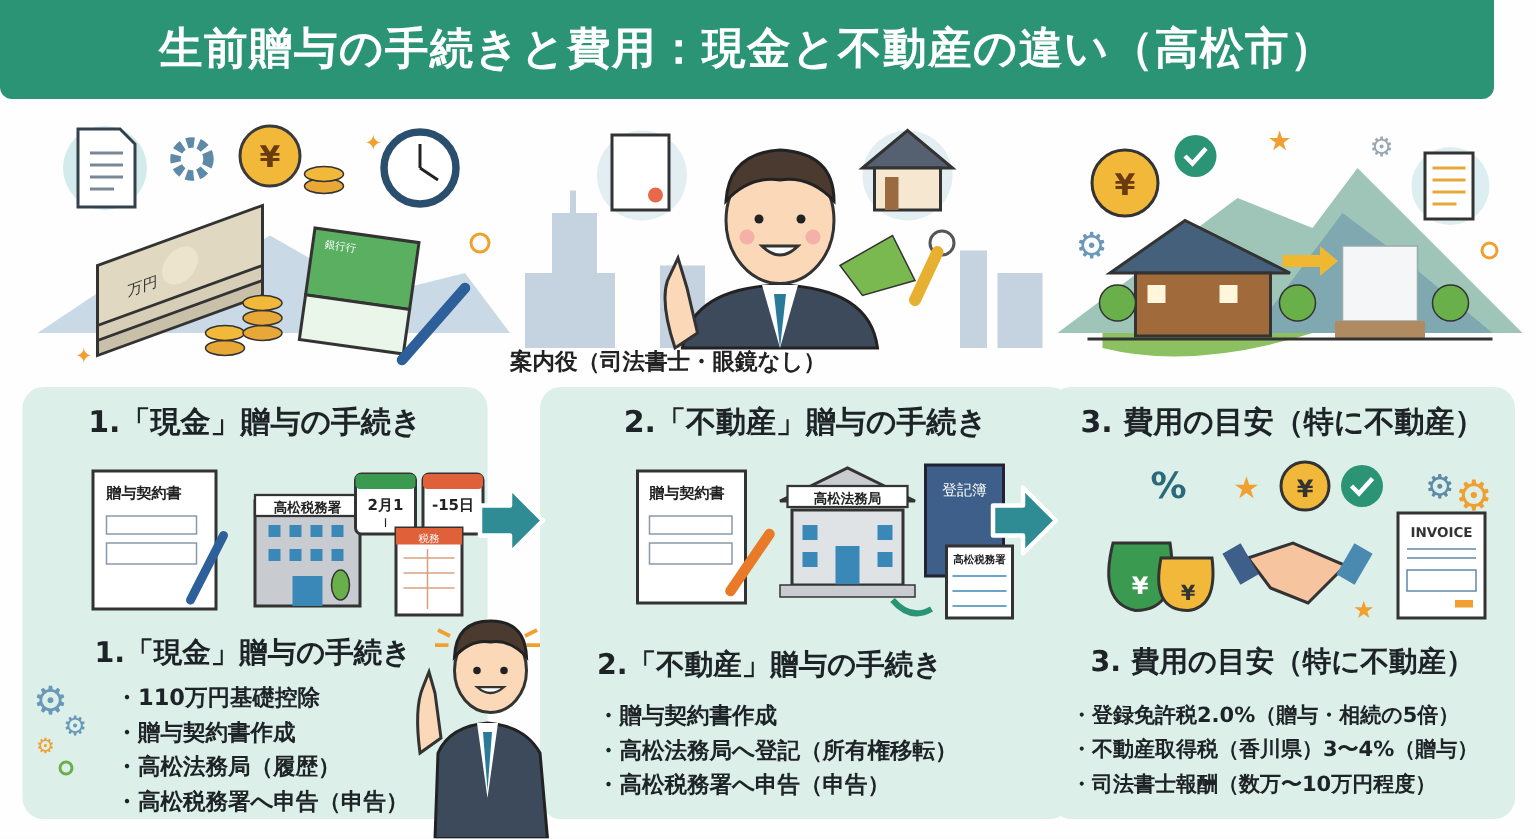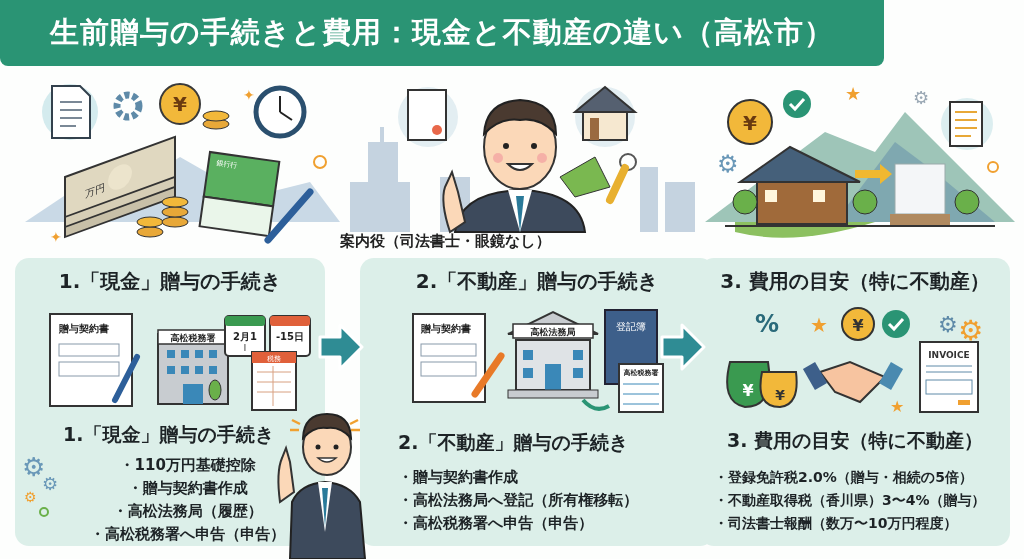--- a/index.html
+++ b/index.html
@@ -1,19 +1,19 @@
 <!DOCTYPE html>
 <html><head>
 <meta charset="utf-8">
 <style>
   * { box-sizing: border-box; margin: 0; padding: 0; }
   html, body { width: 1024px; height: 559px; overflow: hidden; background: #fbfcfb; font-family: "DejaVu Sans", "Liberation Sans", sans-serif; color: #1d2326; }
   .stage { position: relative; width: 1024px; height: 559px; background: #fdfefd; }
 
-  .header { position: absolute; left: 0; top: 0; width: 884px; height: 66px; background: #2a9474; border-radius: 0 0 8px 8px; display: flex; align-items: center; justify-content: center; }
+  .header { position: absolute; left: 0; top: 0; width: 996px; height: 66px; background: #2a9474; border-radius: 0 0 8px 8px; display: flex; align-items: center; justify-content: center; }
   .header h1 { color: #fff; font-size: 29px; font-weight: bold; letter-spacing: 1px; }
 
   .illus { position: absolute; top: 72px; height: 180px; }
   .illus svg { width: 100%; height: 100%; }
   .illus-left { left: 10px; width: 330px; }
   .illus-mid { left: 340px; width: 360px; }
   .illus-right { left: 695px; width: 329px; }
 
   .guide-caption { position: absolute; left: 340px; width: 360px; top: 232px; text-align: left; font-size: 15px; font-weight: bold; color: #222; }
 
@@ -23,25 +23,25 @@
   .panel-3 { left: 700px; width: 310px; }
 
   .panel-title { position: absolute; left: 0; width: 100%; top: 10px; text-align: center; font-size: 20px; font-weight: bold; color: #1d2326; }
   .panel-subtitle { position: absolute; font-size: 19px; font-weight: bold; color: #1d2326; }
   .panel-1 .panel-subtitle { left: 48px; top: 164px; }
   .panel-2 .panel-subtitle { left: 38px; top: 172px; }
   .panel-3 .panel-subtitle { left: 0; width: 100%; text-align: center; top: 170px; }
 
   .bullets { position: absolute; list-style: none; font-size: 15px; font-weight: bold; line-height: 23px; color: #1d2326; }
   .bullets li::before { content: "・"; }
-  .panel-1 .bullets { left: 75px; top: 196px; text-align: center; }
+  .panel-1 .bullets { left: 62px; top: 196px; }
   .panel-2 .bullets { left: 38px; top: 208px; }
   .panel-3 .bullets { left: 14px; top: 208px; font-size: 14px; }
 
-  .panel-icons { position: absolute; left: 0; top: 44px; width: 100%; height: 115px; }
+  .panel-icons { position: absolute; left: 12px; top: 44px; width: 100%; height: 115px; }
   .panel-icons svg { width: 100%; height: 100%; }
 
   .flow-arrow { position: absolute; top: 322px; width: 46px; height: 50px; }
   .arrow-1 { left: 318px; }
   .arrow-2 { left: 660px; }
 
   .guide-small { position: absolute; left: 270px; top: 392px; width: 110px; height: 167px; }
 
   .gears-left { position: absolute; left: 22px; top: 450px; width: 50px; height: 70px; }
 </style>

